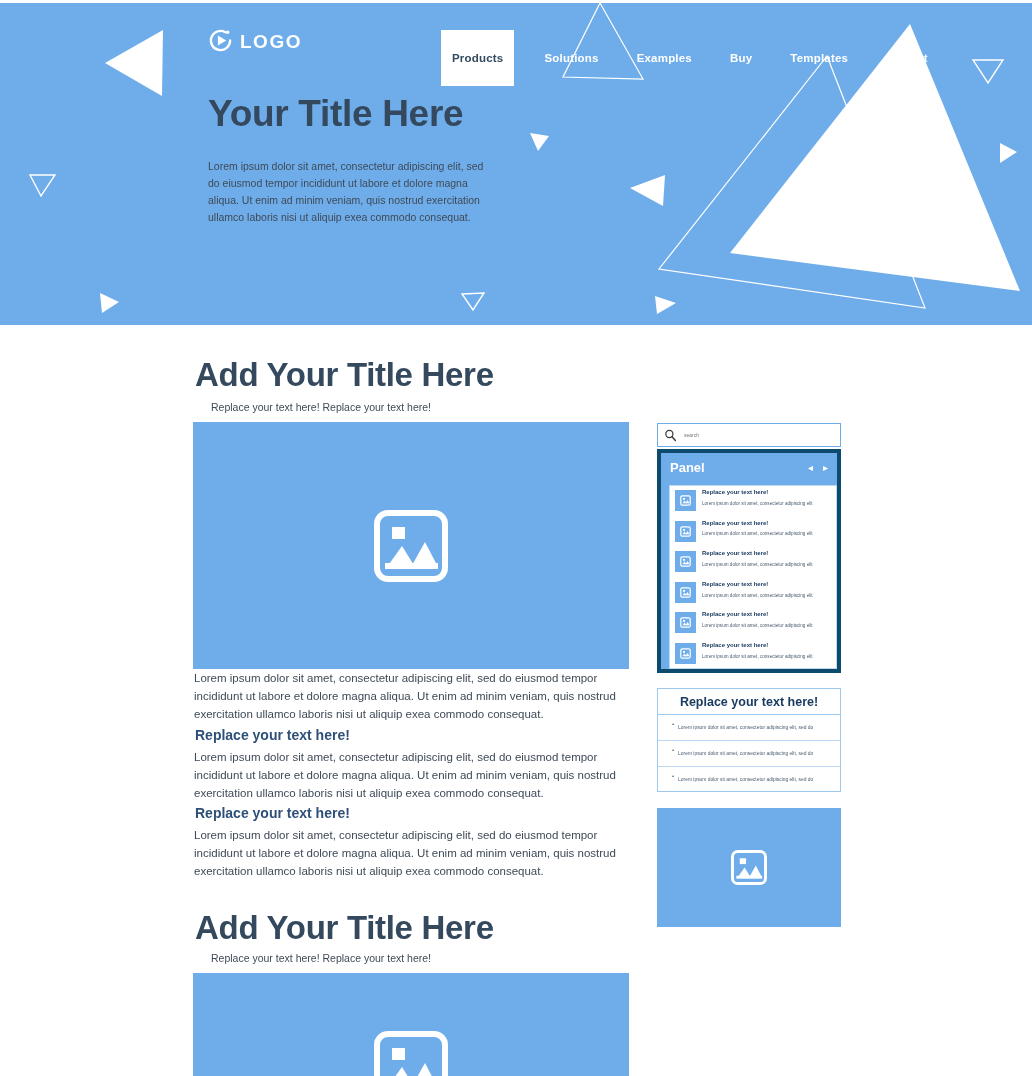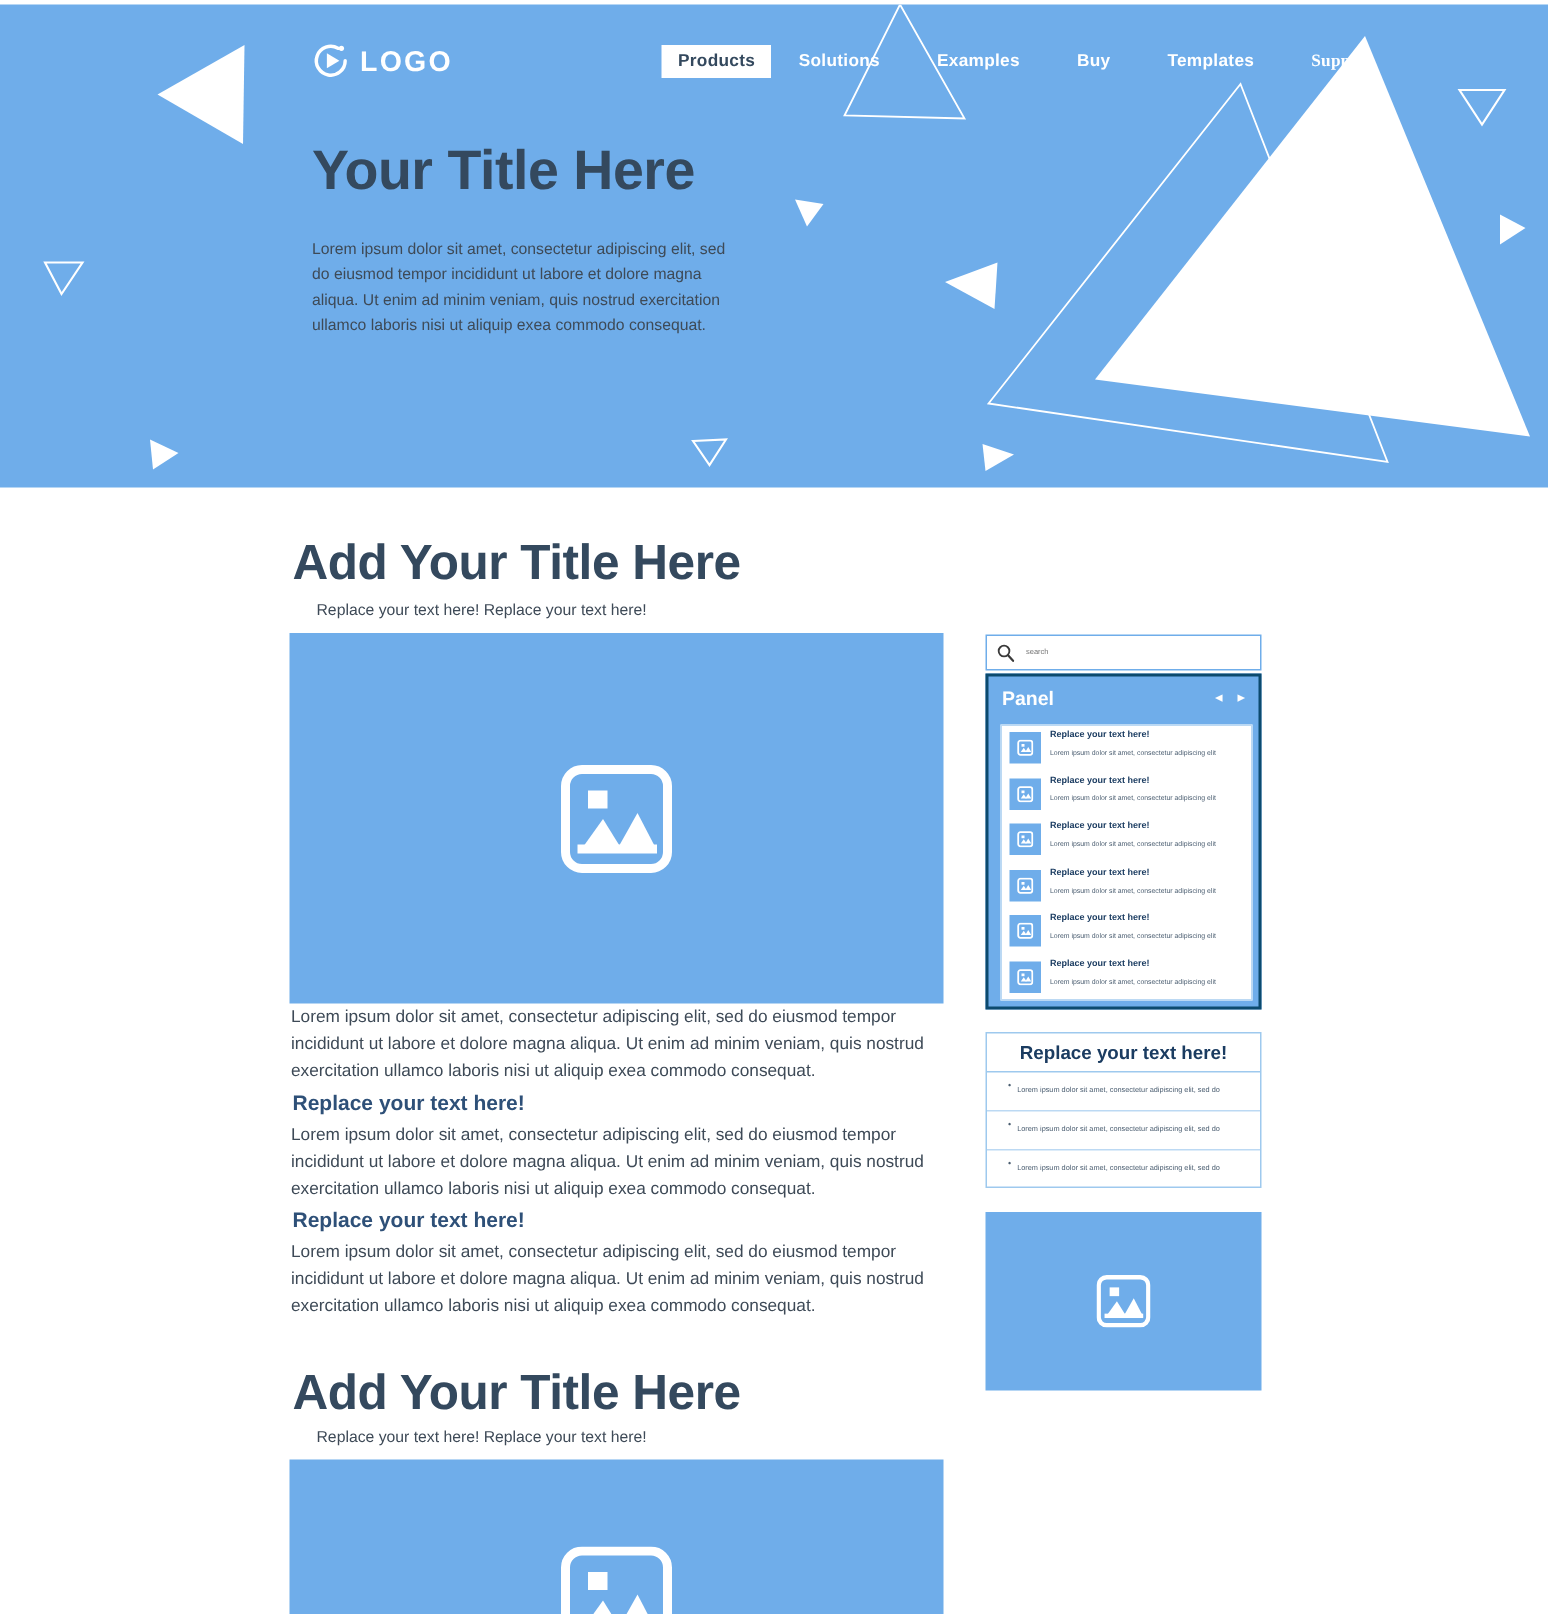--- a/index.html
+++ b/index.html
@@ -57,23 +57,23 @@
     font-weight: bold;
     padding: 5px 0;
     margin-right: 38px;
     white-space: nowrap;
     letter-spacing: 0.2px;
   }
   .nav-item:last-child { margin-right: 0; font-family: Liberation Serif, serif; }
   .nav-item.active {
     background: #ffffff;
     color: #34495e;
-    padding: 5px 11px;
+    padding: 22px 11px;
     margin-left: -11px;
-    margin-right: 18px;
+    margin-right: 30px;
   }
 
   .hero-content { position: absolute; left: 208px; top: 88px; z-index: 4; width: 420px; }
   .hero-title {
     color: #34495e;
     font-size: 37px;
     font-weight: bold;
     line-height: 1.22;
     letter-spacing: -0.3px;
   }
@@ -144,21 +144,21 @@
     color: #9aa4ad;
     width: 120px;
     background: transparent;
   }
 
   .panel {
     position: absolute;
     left: 657px; top: 449px;
     width: 184px; height: 224px;
     background: #6fadea;
-    border: 2px solid #0c4a6e;
+    border: 4px solid #0c4a6e;
   }
   .panel-head {
     height: 29px;
     display: flex; align-items: center;
     padding: 0 9px;
   }
   .panel-title {
     color: #ffffff;
     font-size: 13px;
     font-weight: bold;

